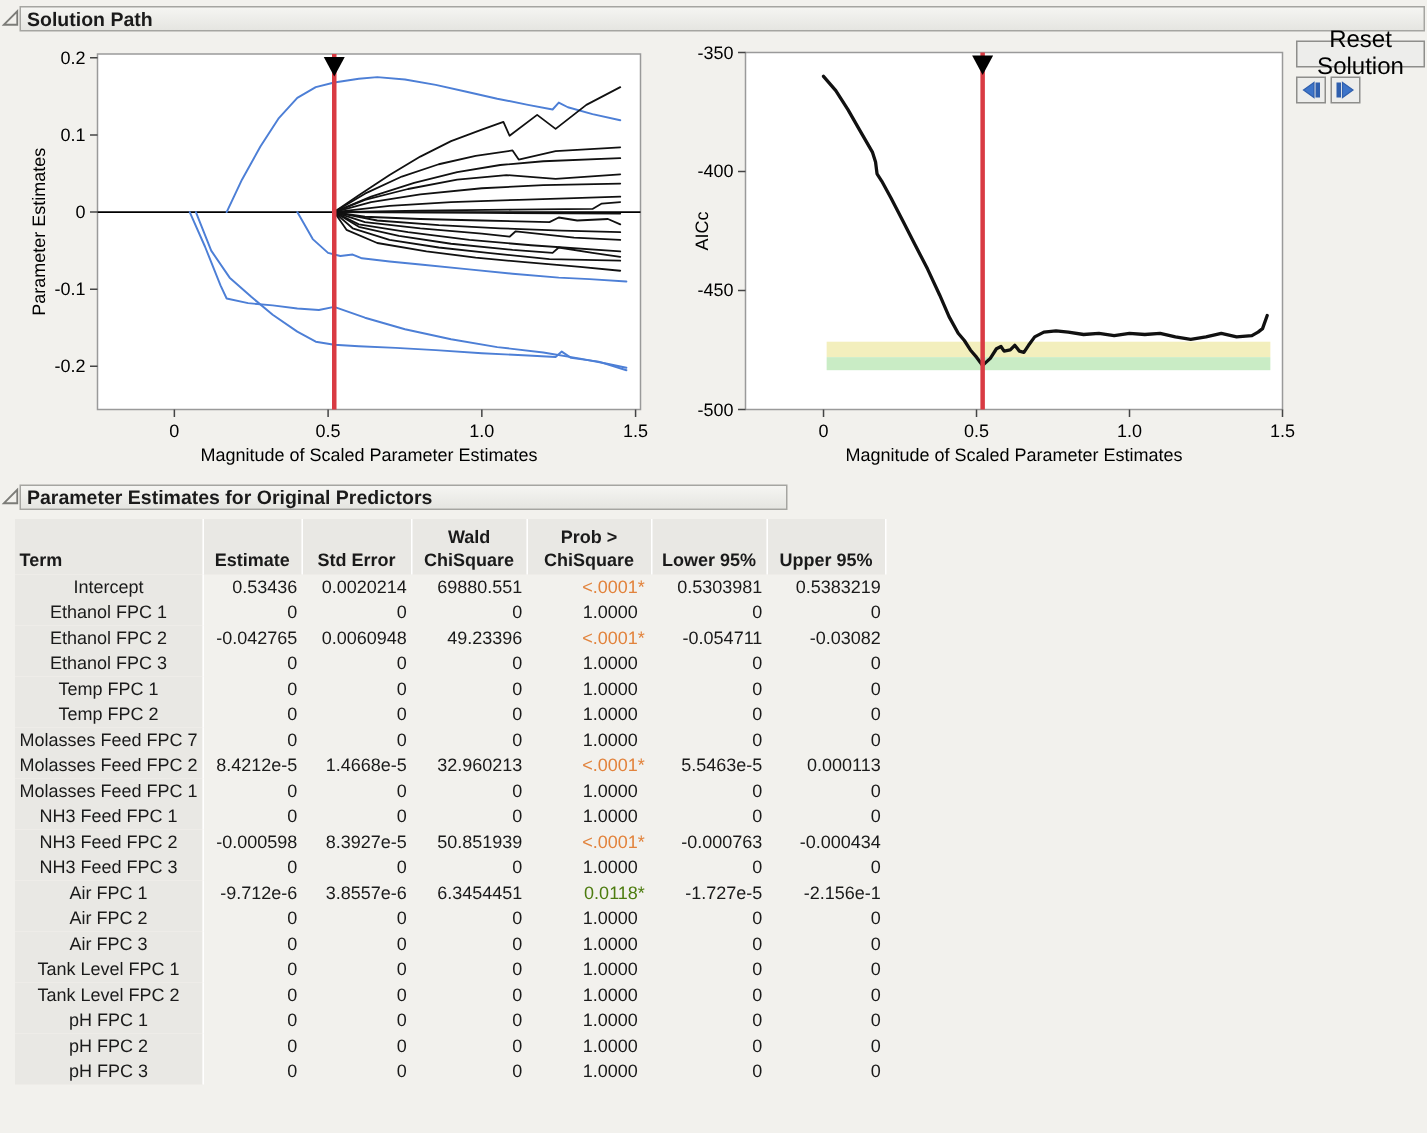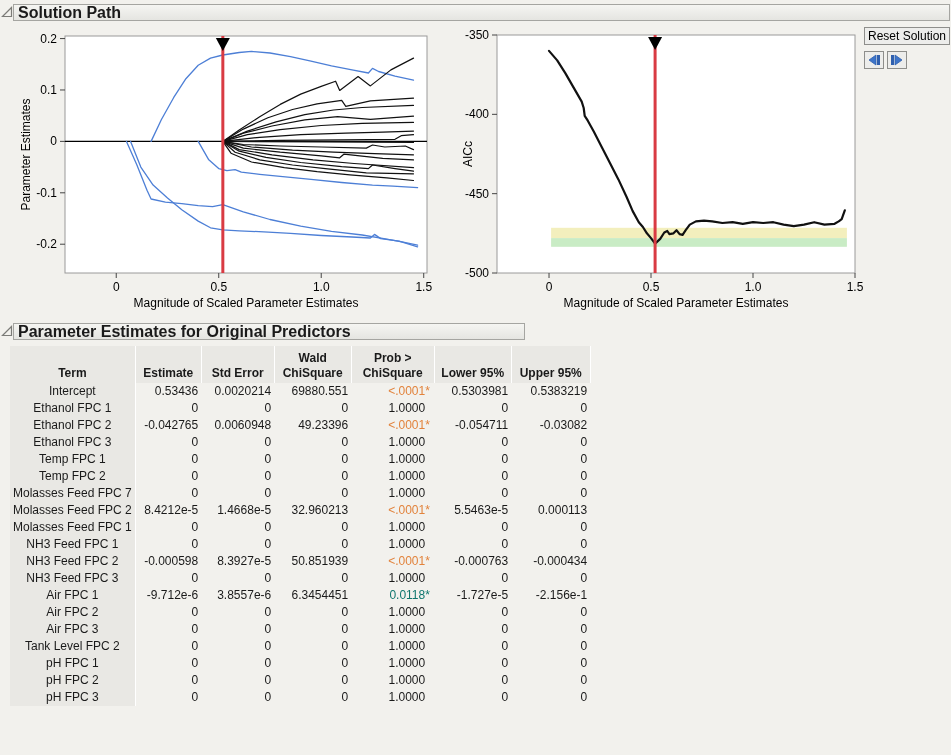--- a/index.html
+++ b/index.html
@@ -6,52 +6,52 @@
   body{
     width:951px;height:755px;position:relative;overflow:hidden;
     background:#f2f1ed;
     font-family:"Liberation Sans","DejaVu Sans",sans-serif;
     color:#1a1a1a;cursor:default;
   }
   .outline{
     position:absolute;height:17px;box-sizing:border-box;
     background:linear-gradient(#f5f5f2,#e5e5e1);
     border:1px solid #a5a5a1;
-    font-weight:bold;font-size:16px;line-height:15px;padding-left:4px;
+    font-weight:bold;font-size:13px;line-height:15px;padding-left:4px;
     white-space:nowrap;
   }
   #outline1{left:13px;top:4px;width:937px;}
   #outline2{left:13px;top:323px;width:512px;}
   .disc{position:absolute;width:12px;height:12px;}
   #disc1{left:1px;top:6px;}
   #disc2{left:1px;top:325px;}
   svg text{font-family:"Liberation Sans","DejaVu Sans",sans-serif;font-size:12px;fill:#000;}
   .plot{position:absolute;}
   #plot-left{left:0;top:25px;}
   #plot-right{left:460px;top:25px;}
   .btn{
     position:absolute;display:flex;align-items:center;justify-content:center;
     background:#ededeb;border:1px solid #8e8e8b;box-sizing:border-box;
-    font-size:12px;padding:0;
+    font-size:16px;padding:0;
   }
   #reset-btn{left:864px;top:27px;width:86px;height:18px;}
   #step-back{left:864px;top:51px;width:20px;height:18px;}
   #step-fwd{left:887px;top:51px;width:20px;height:18px;}
   #param-table{
     position:absolute;left:10px;top:346px;
     border-collapse:collapse;table-layout:fixed;
     font-size:12px;
   }
   #param-table th{
     font-weight:bold;vertical-align:bottom;background:#e9e8e4;
     border-right:1px solid #ffffff;
     padding:0 3px 2px 3px;white-space:pre-line;text-align:center;
     height:35px;line-height:15px;
   }
-  #param-table th.term{text-align:center;}
+  #param-table th.term{text-align:left;}
   #param-table td{
     height:17px;line-height:17px;padding:0 3px;text-align:right;white-space:nowrap;
     overflow:hidden;
   }
   #param-table td.term{background:#e9e8e4;text-align:center;border-right:1px solid #ffffff;}
   #param-table td .star{display:inline-block;width:6px;text-align:left;}
 </style>
 </head>
 <body>
 
@@ -285,21 +285,21 @@
         <td>0</td>
         <td style="color: rgb(26, 26, 26);"><span>1.0000</span><span class="star"></span></td>
         <td>0</td>
         <td>0</td>
       </tr>
       <tr>
         <td class="term">Air FPC 1</td>
         <td>-9.712e-6</td>
         <td>3.8557e-6</td>
         <td>6.3454451</td>
-        <td style="color: #0f766e;"><span>0.0118</span><span class="star">*</span></td>
+        <td style="color: #4d7c0f;"><span>0.0118</span><span class="star">*</span></td>
         <td>-1.727e-5</td>
         <td>-2.156e-1</td>
       </tr>
       <tr>
         <td class="term">Air FPC 2</td>
         <td>0</td>
         <td>0</td>
         <td>0</td>
         <td style="color: rgb(26, 26, 26);"><span>1.0000</span><span class="star"></span></td>
         <td>0</td>
@@ -308,20 +308,29 @@
       <tr>
         <td class="term">Air FPC 3</td>
         <td>0</td>
         <td>0</td>
         <td>0</td>
         <td style="color: rgb(26, 26, 26);"><span>1.0000</span><span class="star"></span></td>
         <td>0</td>
         <td>0</td>
       </tr>
       <tr>
+        <td class="term">Tank Level FPC 1</td>
+        <td>0</td>
+        <td>0</td>
+        <td>0</td>
+        <td style="color: rgb(26, 26, 26);"><span>1.0000</span><span class="star"></span></td>
+        <td>0</td>
+        <td>0</td>
+      </tr>
+      <tr>
         <td class="term">Tank Level FPC 2</td>
         <td>0</td>
         <td>0</td>
         <td>0</td>
         <td style="color: rgb(26, 26, 26);"><span>1.0000</span><span class="star"></span></td>
         <td>0</td>
         <td>0</td>
       </tr>
       <tr>
         <td class="term">pH FPC 1</td>

